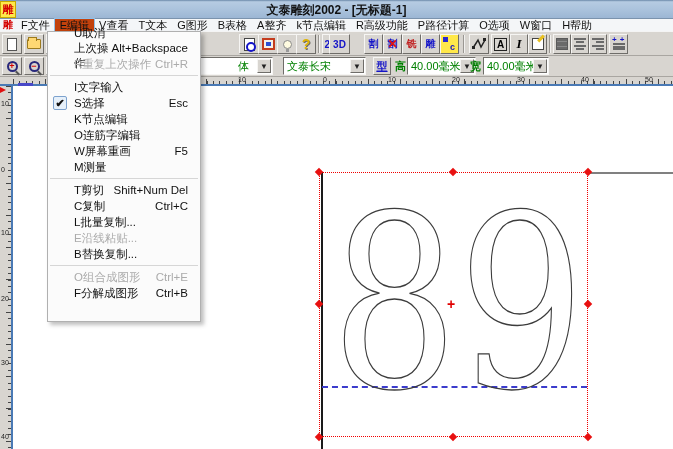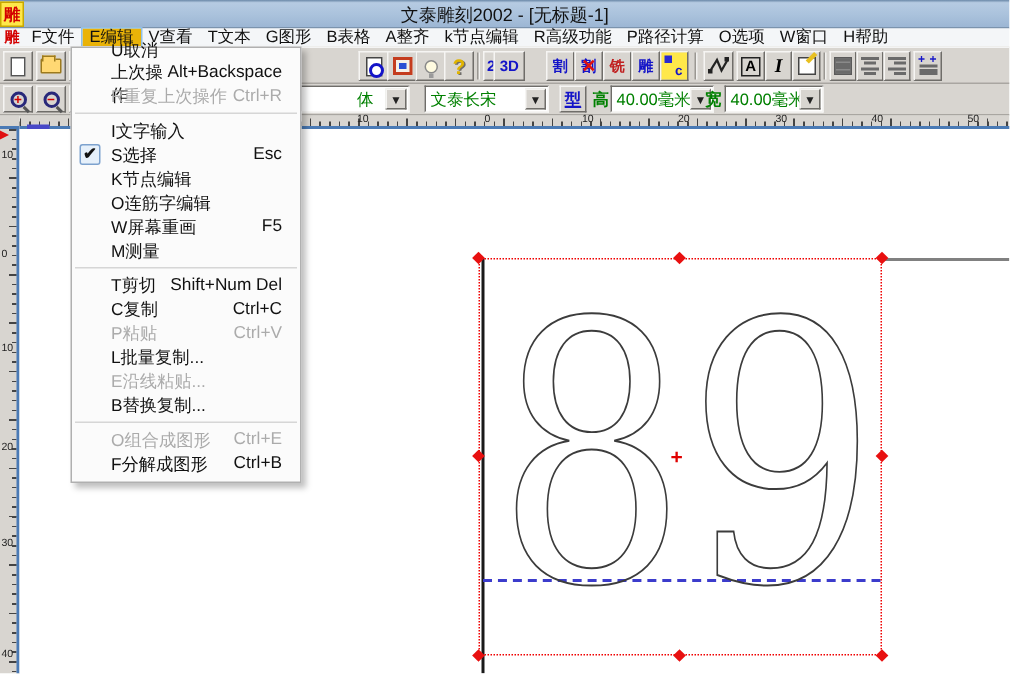--- a/index.html
+++ b/index.html
@@ -9,30 +9,30 @@
 
   
   .titlebar { position:absolute; left:0; top:0; width:673px; height:19px;
     background:linear-gradient(#6a88a8 0%, #b6cbe2 10%, #aac2dc 55%, #9cb6d4 100%);
     border-bottom:1px solid #7b93ad; }
   .app-icon { position:absolute; left:0; top:1px; width:16px; height:17px;
     background:#ffe84a; color:#d40000; font-weight:bold; font-size:11px;
     display:flex; align-items:center; justify-content:center;
     border:1px solid #c8a800; }
   .title-text { position:absolute; left:0; right:0; top:2px; text-align:center;
-    font-size:12px; font-weight:normal; color:#111; }
+    font-size:12px; font-weight:bold; color:#111; }
 
   
   .menubar { position:absolute; left:0; top:19px; width:673px; height:12px;
     background:#f4f6f8; display:flex; align-items:center; font-size:11px;
     color:#111; }
   .menubar .win-icon { width:16px; text-align:center; color:#d40000;
     font-weight:bold; font-size:10px; }
   .menubar .mitem { padding:0 5px; height:12px; line-height:12px; }
-  .menubar .mitem.active { background:#eab308; outline:1px solid #90c0e8;text-align:right; }
+  .menubar .mitem.active { background:#c2410c; outline:1px solid #90c0e8;text-align:right; }
 
   
   .toolbar1 { position:absolute; left:0; top:31px; width:673px; height:25px;
     background:#d8d5d0; border-top:1px solid #f4f4f4; border-bottom:1px solid #a9a6a1; }
   .toolbar2 { position:absolute; left:0; top:56px; width:673px; height:21px;
     background:#d8d5d0; border-bottom:1px solid #a9a6a1; }
   .tbtn { position:absolute; top:2px; width:20px; height:20px; background:#d8d5d0;
     border:1px solid; border-color:#f6f5f3 #6f6d69 #6f6d69 #f6f5f3;
     display:flex; align-items:center; justify-content:center; font-size:11px; }
   .toolbar2 .tbtn { top:1px; height:18px; }
@@ -377,24 +377,20 @@
       </div>
       <div class="dsep"></div>
       <div class="drow">
         <span>T剪切</span>
         <span class="sc">Shift+Num Del</span>
       </div>
       <div class="drow">
         <span>C复制</span>
         <span class="sc">Ctrl+C</span>
       </div>
-      <div class="drow disabled">
-        <span>P粘贴</span>
-        <span class="sc">Ctrl+V</span>
-      </div>
       <div class="drow">
         <span>L批量复制...</span>
       </div>
       <div class="drow disabled">
         <span>E沿线粘贴...</span>
       </div>
       <div class="drow">
         <span>B替换复制...</span>
       </div>
       <div class="dsep"></div>

